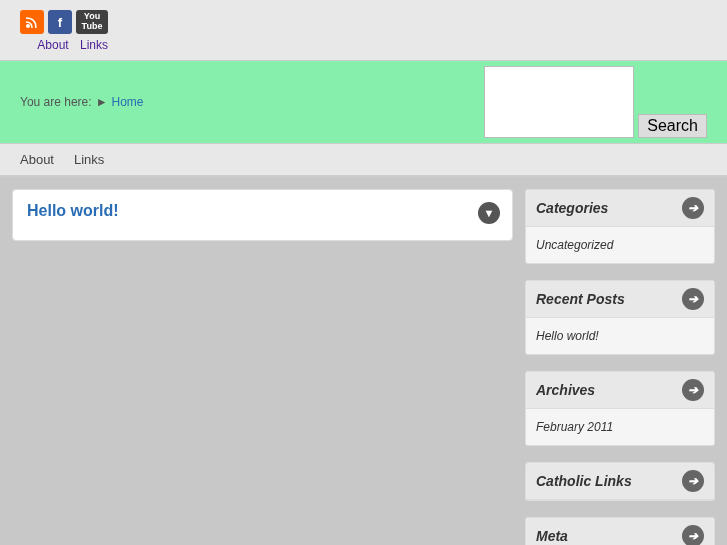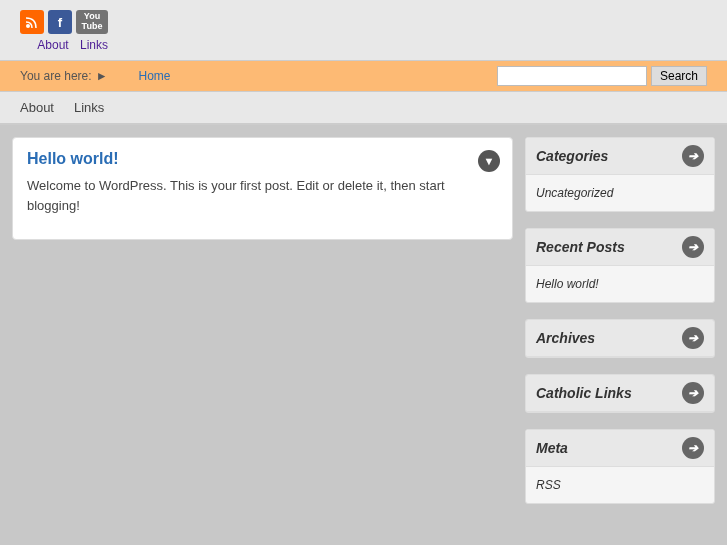--- a/index.html
+++ b/index.html
@@ -48,30 +48,30 @@
       border-radius: 3px;
       display: flex;
       align-items: center;
       justify-content: center;
       font-size: 11px;
       font-weight: bold;
       color: white;
     }
     .social-rss { background: #f60; }
     .social-fb { background: #3b5998; }
-    .social-yt { background: #737373; }
+    .social-yt { background: #404040; }
     #header-nav {
       font-size: 12px;
       color: #4c1d95;
     }
     #header-nav span { margin-left: 8px; cursor: pointer; }
 
     
     #breadcrumb-bar {
-      background: #fdba74;
+      background: #86efac;
       padding: 5px 20px;
       display: flex;
       justify-content: space-between;
       align-items: center;
       border-bottom: 1px solid #ccc;
       font-size: 12px;
       color: #555;
     }
     #breadcrumb {
       display: flex;
@@ -88,21 +88,22 @@
       border: 1px solid #bbb;
       background: #fff;
       font-size: 12px;
       outline: none;
     }
     #search-button {
       padding: 2px 8px;
       background: #ddd;
       border: 1px solid #bbb;
       cursor: pointer;
-      font-size: 12px;
+      font-size: 16px;
+      margin-top: 48px;
     }
 
     
     #nav-bar {
       background: #e8e8e8;
       padding: 6px 20px;
       display: flex;
       gap: 20px;
       border-bottom: 2px solid #ccc;
     }
@@ -244,40 +245,39 @@
       <span>About</span>
       <span>Links</span>
     </div>
   </div>
 </div>
 
 <div id="breadcrumb-bar">
   <div id="breadcrumb">
     <span>You are here:</span>
     <span class="breadcrumb-arrow">►</span>
-    <span style="color:#2a6db5;cursor:pointer;margin-left:27px;">Home</span>
+    <span style="color:#2a6db5;cursor:pointer;">Home</span>
   </div>
   <div id="search-form">
     <input id="search-input" type="text" placeholder="" style="">
     <button id="search-button">Search</button>
   </div>
 </div>
 
 <div id="nav-bar">
   <span class="nav-item">About</span>
   <span class="nav-item">Links</span>
 </div>
 
 <div id="main-content">
 
   <div id="left-col">
     <div class="post-card">
       <div class="post-title">Hello world!</div>
       <div class="post-toggle">▼</div>
-      <div class="post-body">Welcome to WordPress. This is your first post. Edit or delete it, then start blogging!</div>
     </div>
   </div>
 
   <div id="right-col">
 
   <div class="widget">
         <div class="widget-header">
           <span>Categories</span>
           <div class="widget-arrow">➔</div>
         </div>
@@ -292,20 +292,23 @@
         </div>
         <div class="widget-body">
           <div class="widget-item">Hello world!</div>
         </div>
       </div>
       <div class="widget">
         <div class="widget-header">
           <span>Archives</span>
           <div class="widget-arrow">➔</div>
         </div>
+        <div class="widget-body">
+          <div class="widget-item">February 2011</div>
+        </div>
       </div>
       <div class="widget">
         <div class="widget-header">
           <span>Catholic Links</span>
           <div class="widget-arrow">➔</div>
         </div>
       </div>
       <div class="widget">
         <div class="widget-header">
           <span>Meta</span>

